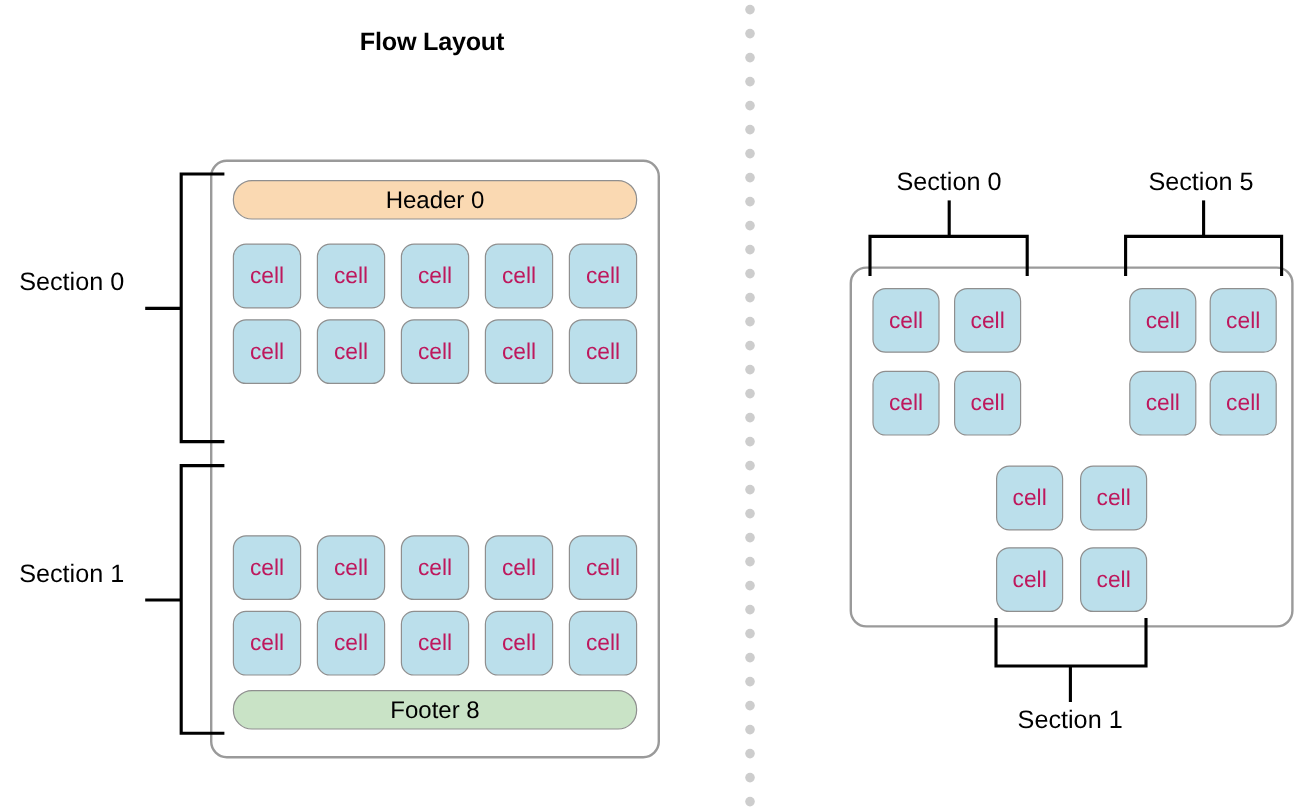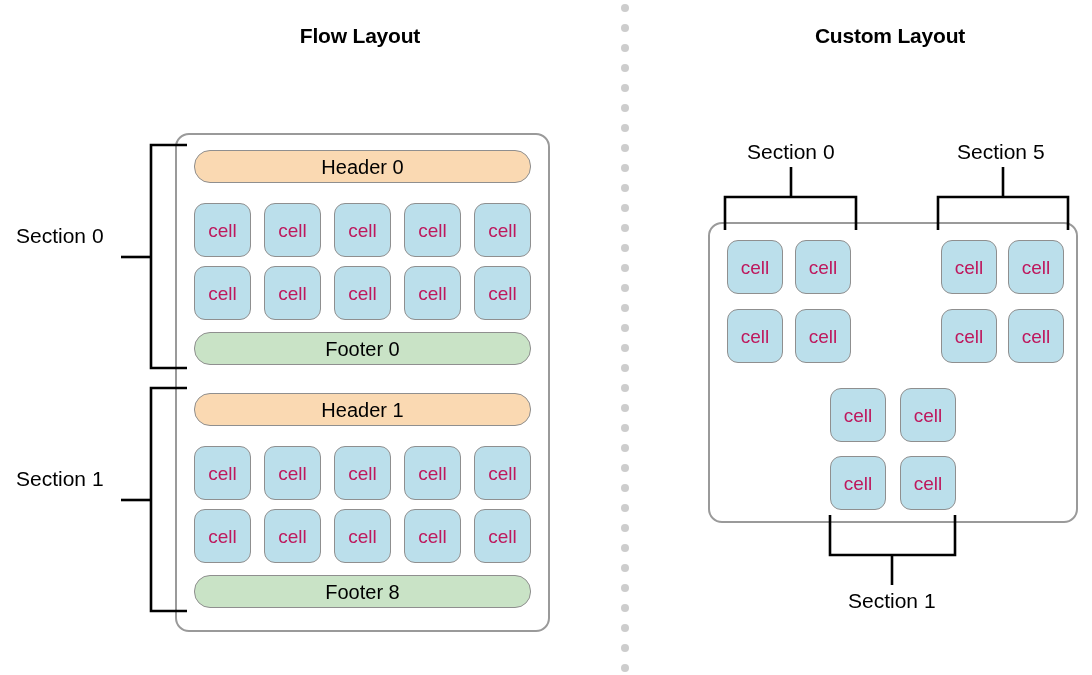--- a/index.html
+++ b/index.html
@@ -111,21 +111,20 @@
     stroke-linecap: butt;
   }
 </style>
 </head>
 <body>
 
 <div id="stage">
 
   <div class="panel-title" id="title-flow">Flow Layout</div>
 
-  <div class="panel-title" id="title-custom">Custom Layout</div>
 
   <div id="divider">
       <div class="dot" style="top: 0px; background: rgb(205, 205, 205);"></div>
       <div class="dot" style="top: 20px; background: rgb(205, 205, 205);"></div>
       <div class="dot" style="top: 40px; background: rgb(205, 205, 205);"></div>
       <div class="dot" style="top: 60px; background: rgb(205, 205, 205);"></div>
       <div class="dot" style="top: 80px; background: rgb(205, 205, 205);"></div>
       <div class="dot" style="top: 100px; background: rgb(205, 205, 205);"></div>
       <div class="dot" style="top: 120px; background: rgb(205, 205, 205);"></div>
       <div class="dot" style="top: 140px; background: rgb(205, 205, 205);"></div>
@@ -166,23 +165,21 @@
   <div class="cell" style="left:334px; top:203px; width:57px; height:54px;">cell</div>
   <div class="cell" style="left:404px; top:203px; width:57px; height:54px;">cell</div>
   <div class="cell" style="left:474px; top:203px; width:57px; height:54px;">cell</div>
 
   <div class="cell" style="left:194px; top:266px; width:57px; height:54px;">cell</div>
   <div class="cell" style="left:264px; top:266px; width:57px; height:54px;">cell</div>
   <div class="cell" style="left:334px; top:266px; width:57px; height:54px;">cell</div>
   <div class="cell" style="left:404px; top:266px; width:57px; height:54px;">cell</div>
   <div class="cell" style="left:474px; top:266px; width:57px; height:54px;">cell</div>
 
-  <div class="bar footer" style="left:194px; top:332px; width:337px; height:33px;">Footer 0</div>
-
-  <div class="bar header" style="left:194px; top:393px; width:337px; height:33px;">Header 1</div>
+
 
   <div class="cell" style="left:194px; top:446px; width:57px; height:54px;">cell</div>
   <div class="cell" style="left:264px; top:446px; width:57px; height:54px;">cell</div>
   <div class="cell" style="left:334px; top:446px; width:57px; height:54px;">cell</div>
   <div class="cell" style="left:404px; top:446px; width:57px; height:54px;">cell</div>
   <div class="cell" style="left:474px; top:446px; width:57px; height:54px;">cell</div>
 
   <div class="cell" style="left:194px; top:509px; width:57px; height:54px;">cell</div>
   <div class="cell" style="left:264px; top:509px; width:57px; height:54px;">cell</div>
   <div class="cell" style="left:334px; top:509px; width:57px; height:54px;">cell</div>

